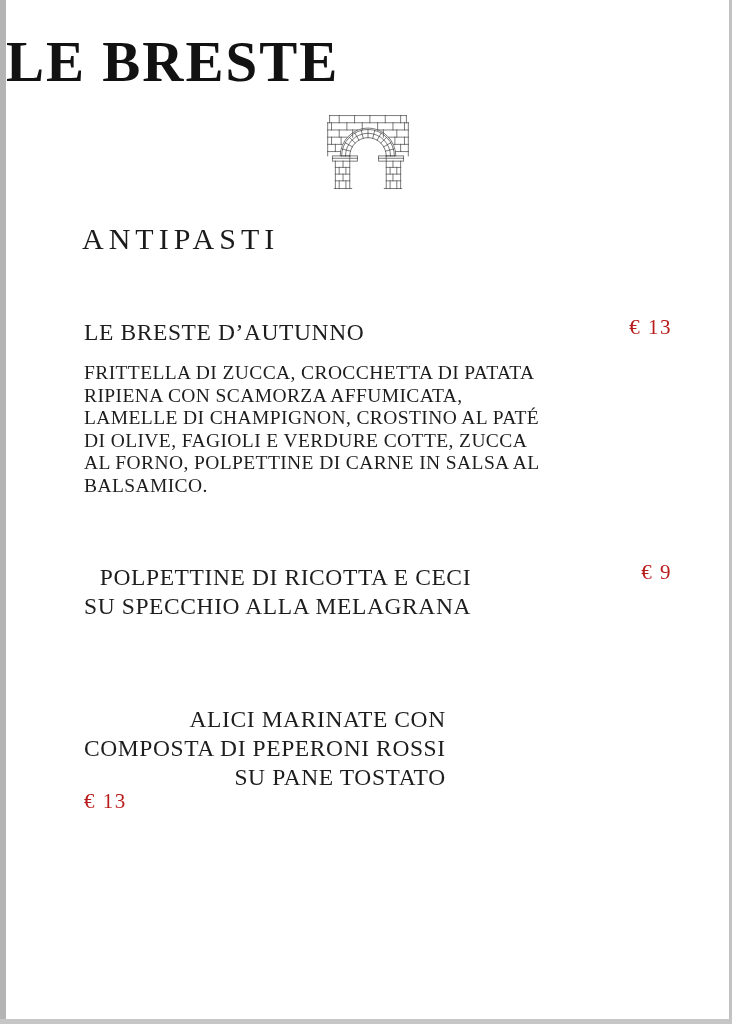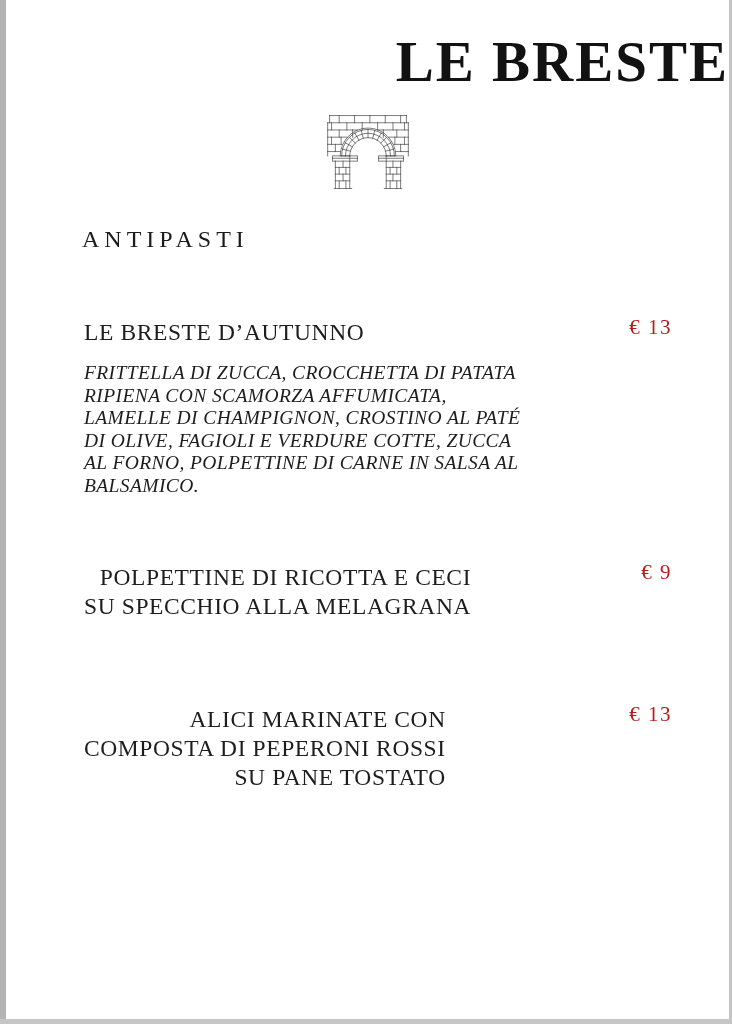--- a/index.html
+++ b/index.html
@@ -13,43 +13,43 @@
   }
   .edge { position: absolute; }
   .edge-left   { left: 0; top: 0; bottom: 0; width: 6px; background: #b4b4b4; }
   .edge-right  { right: 0; top: 0; bottom: 0; width: 3px; background: #c3c3c3; }
   .edge-bottom { left: 0; right: 0; bottom: 0; height: 5px; background: #c6c6c6; }
 
   .page { position: absolute; left: 6px; right: 3px; top: 0; bottom: 5px; background: #fff; }
 
   .title {
     margin-top: 28px;
-    text-align: right;
+    text-align: left;
     font-size: 57px;
     line-height: 68px;
     font-weight: 700;
     letter-spacing: 2px;
     color: #121212;
   }
   .arch-logo { display: block; margin: 16px auto 0 auto; width: 96px; height: 82px; }
 
   .section-heading {
     margin: 28px 0 0 76px;
-    font-size: 24px;
+    font-size: 30px;
     line-height: 34px;
     letter-spacing: 5px;
     color: #1b1b1b;
   }
 
   .menu { padding: 0 57px 0 78px; }
 
   .item-row { display: flex; justify-content: space-between; align-items: flex-start; text-align: right; }
   .row-1 { margin-top: 62px; }
   .row-2 { margin-top: 66px; gap: 15px; }
-  .row-3 { margin-top: 84px; }
+  .row-3 { margin-top: 84px; flex-direction: column; }
 
   .item-name {
     font-size: 23.5px;
     line-height: 29px;
     letter-spacing: 0.6px;
     white-space: pre-line;
     color: #1d1d1d;
   }
   .item-price {
     font-size: 21px;
@@ -67,21 +67,20 @@
     white-space: pre-line;
     max-width: 520px;
   }
   .item-desc {
     font-size: 19.5px;
     line-height: 22.5px;
     letter-spacing: 0.4px;
     margin-top: 15px;
     white-space: pre-line;
     max-width: 530px;
-    font-style: italic;
   }
 </style>
 </head>
 <body>
 
 <div class="edge edge-left"></div>
 <div class="edge edge-right"></div>
 <div class="edge edge-bottom"></div>
 
 <div class="page">

